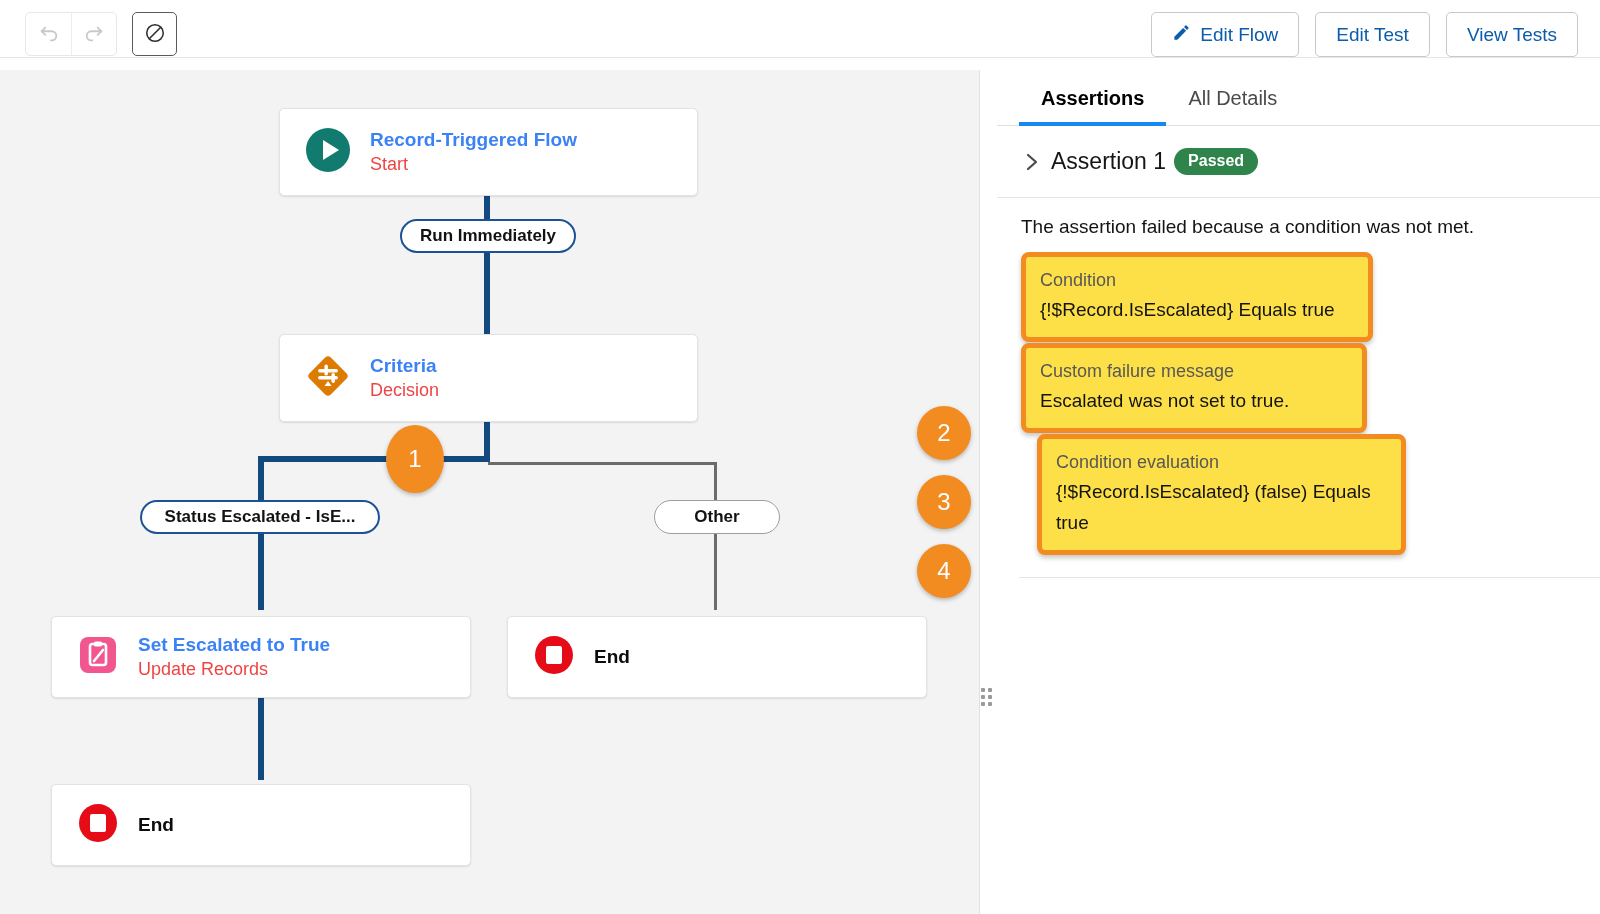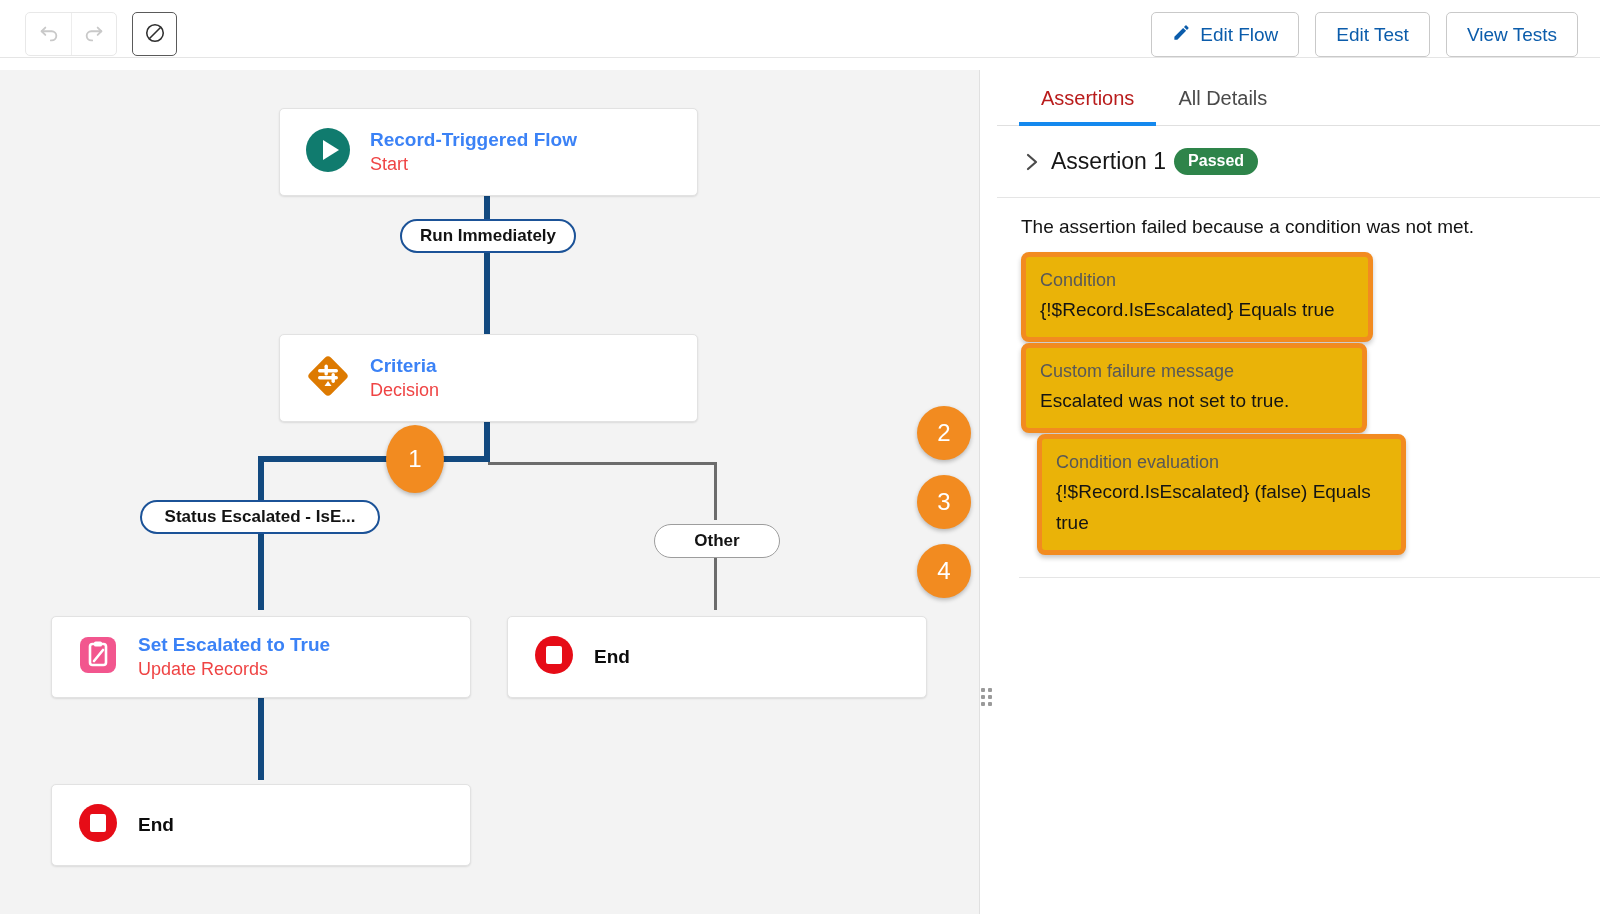--- a/index.html
+++ b/index.html
@@ -68,21 +68,21 @@
   .node-sub { font-size: 18px; color: #ef4444; line-height: 1.35; }
   .node-title-only { font-size: 19px; font-weight: bold; color: #0c0c0c; }
 
   .pill {
     position: absolute; height: 34px; background: #fff; border-radius: 17px;
     display: flex; align-items: center; justify-content: center;
     font-size: 17px; font-weight: bold; color: #131313;
     padding: 0 18px; white-space: nowrap; overflow: hidden;
   }
   .pill-blue { border: 2px solid #1b5297; }
-  .pill-gray { border: 1.5px solid #9d9d9d; margin-top: 24px; }
+  .pill-gray { border: 1.5px solid #9d9d9d; }
 
   .callout-circle {
     position: absolute; background: #f28b20; color: #fff;
     display: flex; align-items: center; justify-content: center;
     font-size: 24px; font-weight: 400; border-radius: 50%;
     box-shadow: 0 2px 4px rgba(0,0,0,.25);
     font-family: "Liberation Sans", sans-serif;
   }
   .callout-ellipse { border-radius: 50%; }
 
@@ -95,38 +95,38 @@
     height: 64px; display: flex; align-items: center; padding-left: 22px; gap: 16px;
     border-bottom: 1px solid #e9e9e9;
   }
   .panel-title { font-size: 24px; color: #181818; font-weight: 400; }
   .tabs { display: flex; padding-left: 22px; border-bottom: 1px solid #e0e0e0; height: 56px; }
   .tab {
     padding: 0 22px; height: 56px; display: flex; align-items: center;
     font-size: 20px; color: #4a4a4a; position: relative; background: transparent; border: none;
     font-family: "Liberation Sans", sans-serif;
   }
-  .tab.active { color: #b91c1c; font-weight: normal; }
+  .tab.active { color: #000000; font-weight: bold; }
   .tab.active::after {
     content: ""; position: absolute; left: 0; right: 0; bottom: 0; height: 4px; background: #1589ee;
   }
   .assertion-row {
     display: flex; align-items: center; gap: 8px; padding: 22px 22px 22px 24px;
     border-bottom: 1px solid #e5e5e5;
   }
   .chev { width: 22px; display: flex; align-items: center; justify-content: center; }
   .assertion-label { font-size: 23px; color: #161616; }
   .badge {
     border-radius: 14px; padding: 4px 14px 5px; color: #fff; font-size: 16px; font-weight: bold;
   }
   .assertion-body { padding: 0 22px 0 24px; }
   .fail-msg { font-size: 19px; color: #141414; margin: 18px 0 14px 0; }
 
   .hl-box {
-    position: relative; border: 5px solid #f28b20; border-radius: 8px; background: #eab308;
+    position: relative; border: 5px solid #f28b20; border-radius: 8px; background: #fde047;
     box-shadow: 0 3px 5px rgba(0,0,0,.22);
     padding: 9px 14px 12px 14px;
   }
   .fld-label { font-size: 18px; color: #585858; line-height: 1.6; }
   .fld-value { font-size: 19px; color: #141414; line-height: 1.6; }
   .panel-rule { border-bottom: 1px solid #e5e5e5; }
 
   .drag-handle {
     position: absolute; left: 981px; top: 688px; width: 14px; height: 22px;
     display: grid; grid-template-columns: repeat(2, 4px); grid-template-rows: repeat(3, 4px);

